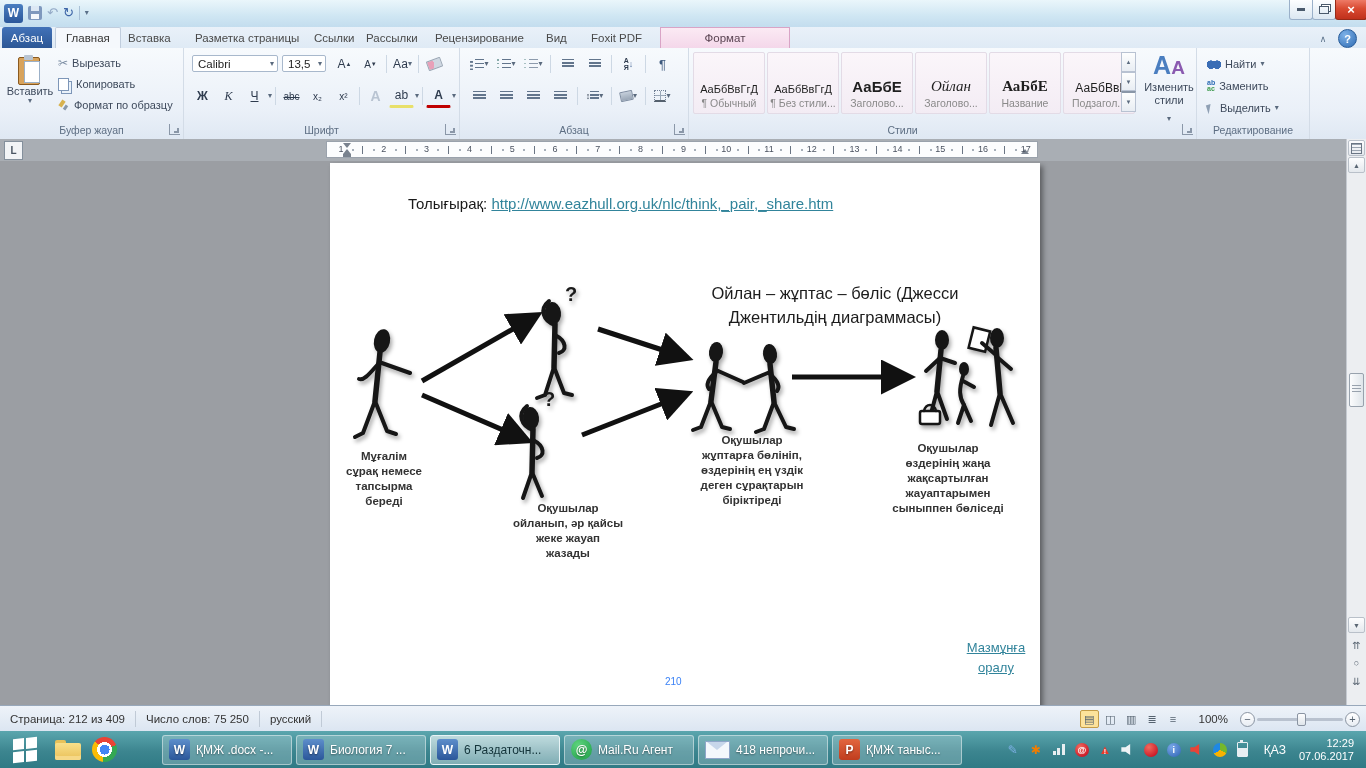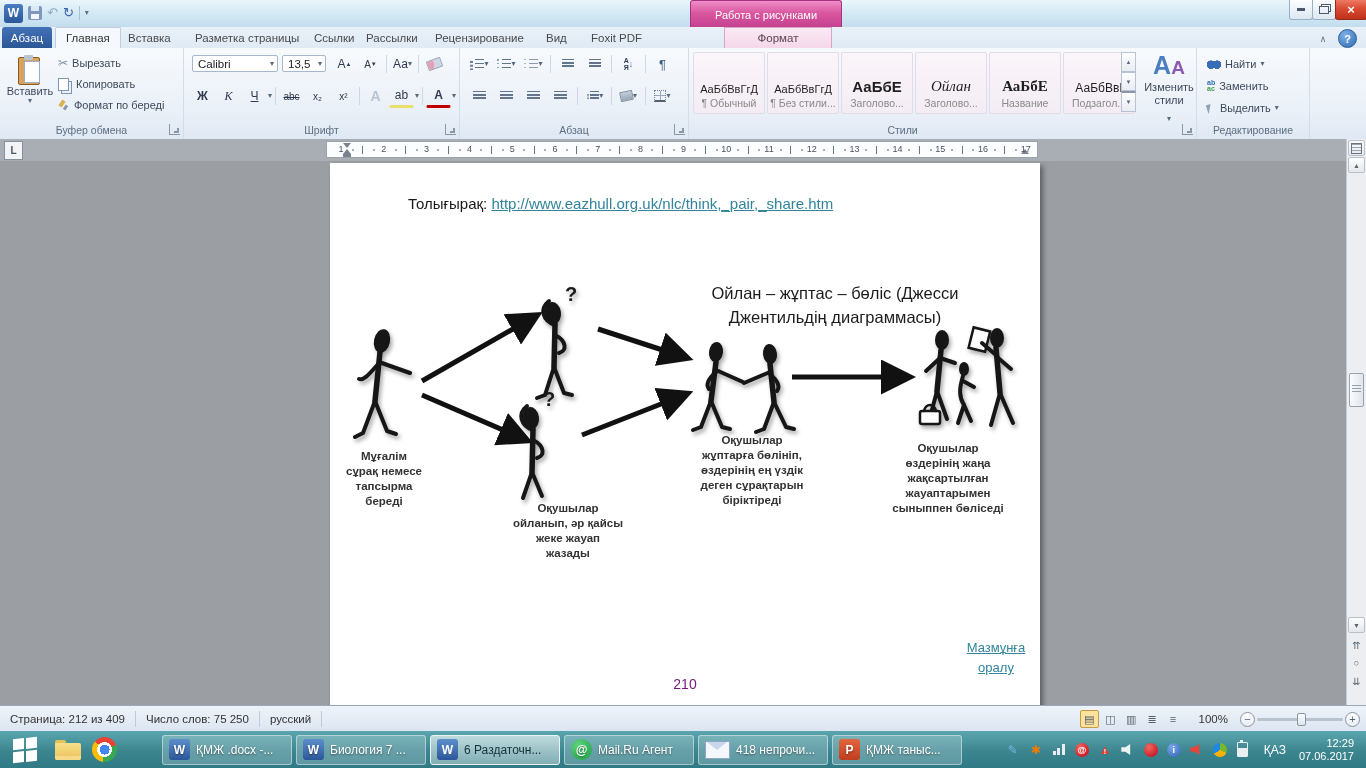--- a/index.html
+++ b/index.html
@@ -189,21 +189,20 @@
 
   <div id="titlebar" class="ab">
     <div class="qat">
       <span class="word-badge">W</span>
       <span class="floppy"></span>
       <span class="qat-glyph" style="color:#93a9c6">↶</span>
       <span class="qat-glyph">↻</span>
       <span class="qat-sep"></span>
       <span class="qat-glyph" style="font-size:8px;color:#5a7089">▾</span>
     </div>
-    <div class="ctx-header">Работа с рисунками</div>
     <div class="win-btn win-min">
         <span class="min-glyph"></span>
       </div>
     <div class="win-btn win-res">
         <span class="res-glyph"></span>
       </div>
     <div class="win-btn win-close">
         <span>×</span>
       </div>
   </div>
@@ -211,21 +210,21 @@
   <div id="tabrow" class="ab">
     <div class="file-tab">Абзац</div>
     <div class="rtab active" style="left:55px">Главная</div>
     <div class="rtab" style="left:118px">Вставка</div>
     <div class="rtab" style="left:185px">Разметка страницы</div>
     <div class="rtab" style="left:304px">Ссылки</div>
     <div class="rtab" style="left:356px">Рассылки</div>
     <div class="rtab" style="left:425px">Рецензирование</div>
     <div class="rtab" style="left:536px">Вид</div>
     <div class="rtab" style="left:581px">Foxit PDF</div>
-    <div class="rtab ctx" style="left:724px;width:108px">Формат</div>
+    <div class="rtab ctx" style="left:660px;width:130px">Формат</div>
     <div class="ribbon-collapse">∧</div>
     <div class="help-btn">?</div>
   </div>
 
   <div id="ribbon" class="ab">
 
     <div class="rgroup" style="left:0;width:184px">
       <div class="bigbtn">
         <span class="clipboard-icon">
             <span class="clip-board"></span>
@@ -238,23 +237,23 @@
       <div class="smallrow" style="left:58px;top:5px">
         <span class="scissors">✂</span>
         <span>Вырезать</span>
       </div>
       <div class="smallrow" style="left:58px;top:26px">
         <span class="pages-ic"></span>
         <span>Копировать</span>
       </div>
       <div class="smallrow" style="left:58px;top:47px">
         <span class="brush-ic"></span>
-        <span>Формат по береді</span>
-      </div>
-      <div class="glabel">Буфер обмена</div>
+        <span>Формат по образцу</span>
+      </div>
+      <div class="glabel">Буфер жауап</div>
       <div class="dlg"></div>
     </div>
 
     <div class="rgroup" style="left:184px;width:276px">
       <div class="combo ab" style="left:8px;top:7px;width:86px">
         <span>Calibri</span>
         <span class="dd">▾</span>
       </div>
       <div class="combo ab" style="left:98px;top:7px;width:44px">
         <span>13,5</span>
@@ -601,21 +600,21 @@
 деген  сұрақтарын
 біріктіреді</div>
       <div class="caption preline" style="left:540px;top:278px;width:156px">Оқушылар
 өздерінің жаңа
 жақсартылған
 жауаптарымен
 сыныппен бөліседі</div>
 
       <div class="ab preline doclink" style="left:628px;top:475px;width:76px;text-align:center;font-size:13px;line-height:20px">Мазмұнға
 оралу</div>
-      <div class="ab" style="left:335px;top:513px;width:40px;text-align:center;font-size:14px;color:#701a75">210</div>
+      <div class="ab" style="left:335px;top:513px;width:40px;font-size:10px;color:#3b82f6">210</div>
     </div>
   </div>
 
   <div id="vscroll" class="ab">
     <div class="sbtn" style="top:1px">
         <span class="ruler-toggle-ic"></span>
       </div>
     <div class="sbtn" style="top:18px">▲</div>
     <div class="sthumb" style="top:234px"></div>
     <div class="sbtn" style="top:478px">▼</div>

